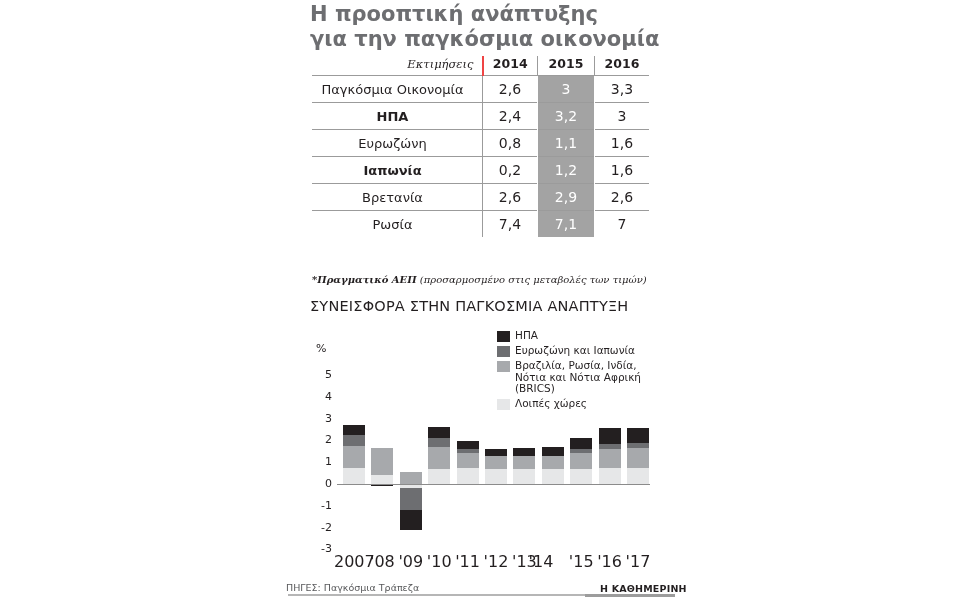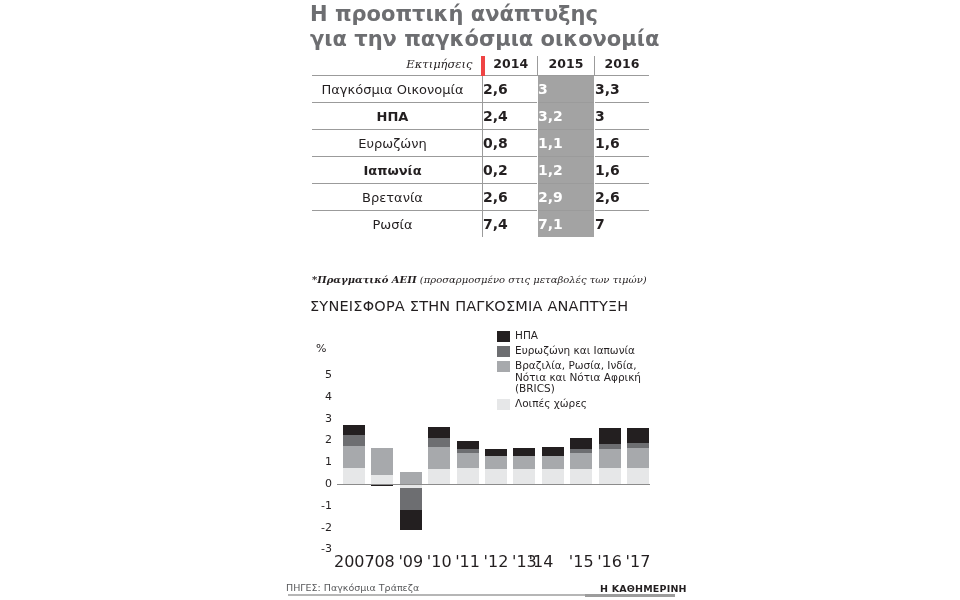--- a/index.html
+++ b/index.html
@@ -27,34 +27,34 @@
   .tbl .hdr td{
     font-size:12.5px;font-weight:bold;text-align:center;
     padding-bottom:4px;color:#231f20;
   }
   .tbl .hdr td.lab{
     font-style:italic;font-weight:normal;text-align:right;
     font-family:"DejaVu Serif","Liberation Serif",serif;
     padding-right:8px;font-size:11.5px;
   }
   .tbl tr.row td{
-    height:26px;font-size:14px;font-weight:bold;text-align:left;
+    height:26px;font-size:14px;font-weight:normal;text-align:center;
     border-top:1px solid #9b9b9b;
   }
   .tbl tr.row td.lab{
     text-align:center;padding-right:9px;font-size:13px;font-weight:normal;
   }
   .tbl tr.row td.lab.bold{font-weight:bold;}
   .tbl tr.row td.c14{border-left:1px solid #9b9b9b;width:54px;}
   .tbl tr.row td.c15{
     width:56px;background:#a3a3a3;color:#ffffff;
     border-left:1px solid #ffffff;border-right:1px solid #ffffff;
   }
   .tbl tr.row td.c16{border-left:1px solid #9b9b9b;width:54px;}
-  .tbl .hdr td.c14{border-left:4px solid #ef4444;}
+  .tbl .hdr td.c14{border-left:2px solid #ef4444;}
   .tbl .hdr td.c16{border-left:1px solid #9b9b9b;}
   .tbl .hdr td.c15{border-left:1px solid #9b9b9b;border-right:1px solid #9b9b9b;}
   .tbl tr.last td{border-bottom:1px solid #9b9b9b;}
 
   .footnote{
     position:absolute;left:312px;top:274px;
     font-family:"DejaVu Serif","Liberation Serif",serif;
     font-size:10px;color:#231f20;
   }
   .footnote b{font-weight:bold;font-style:italic;}

